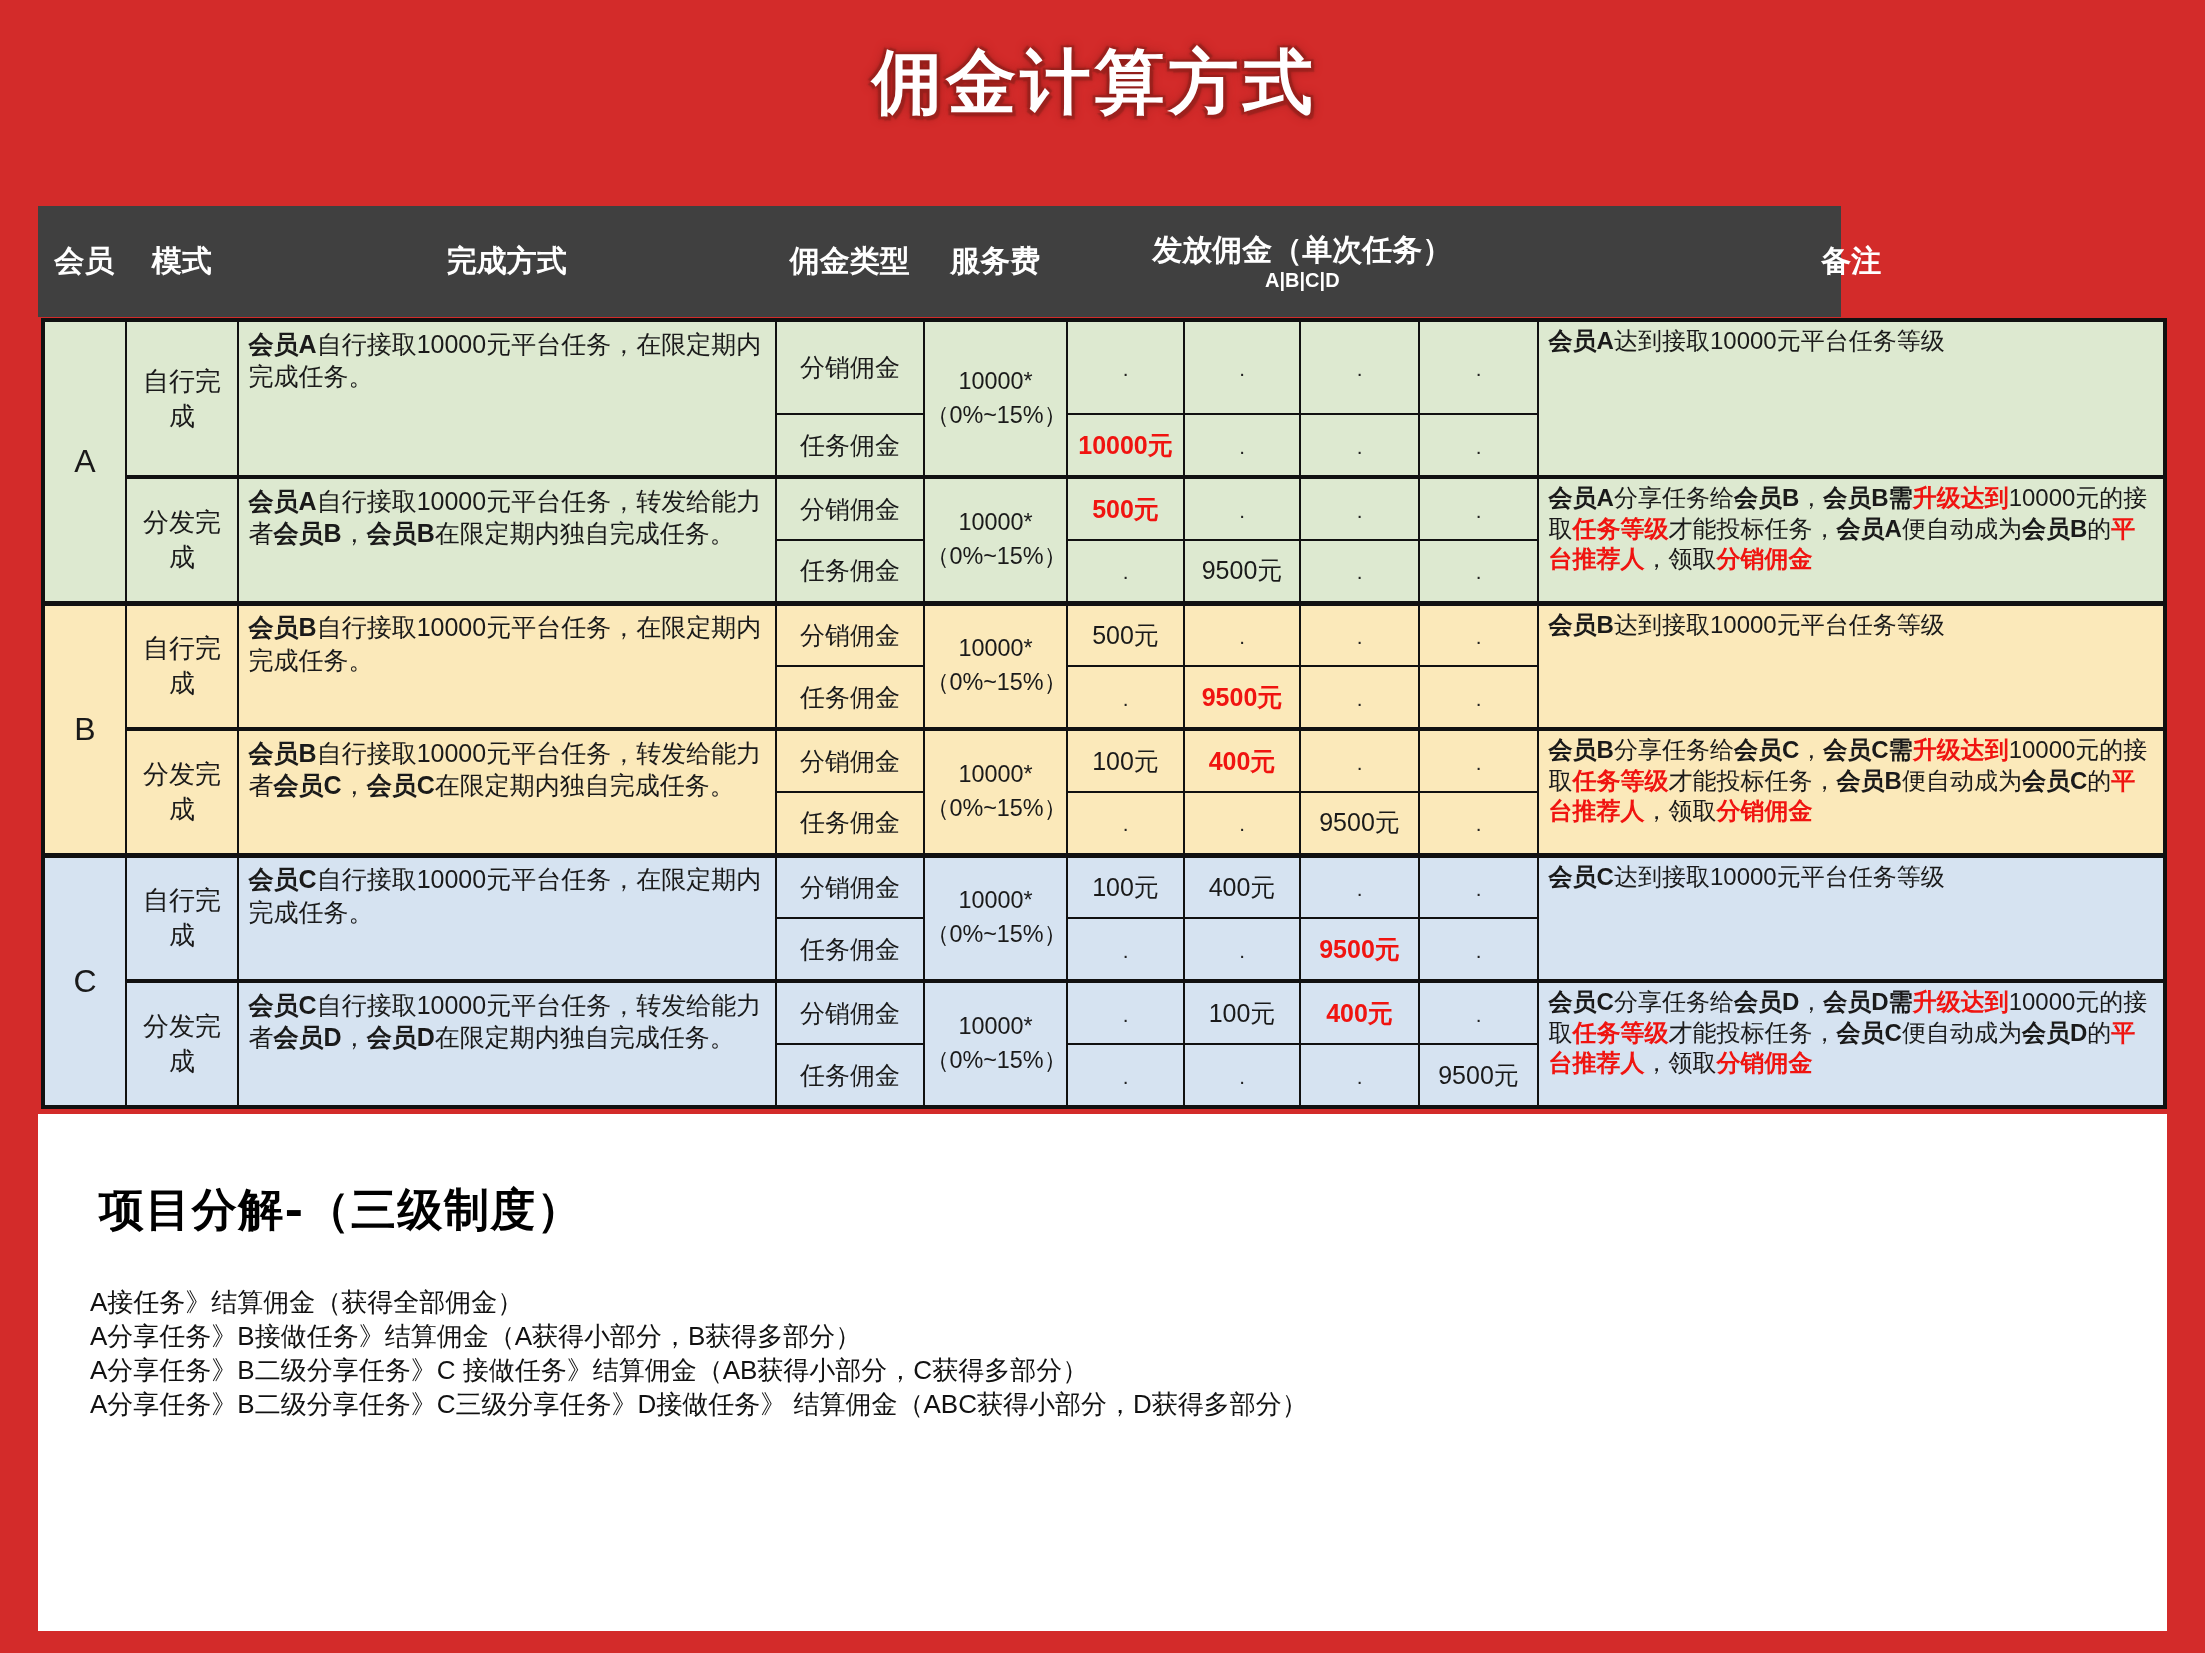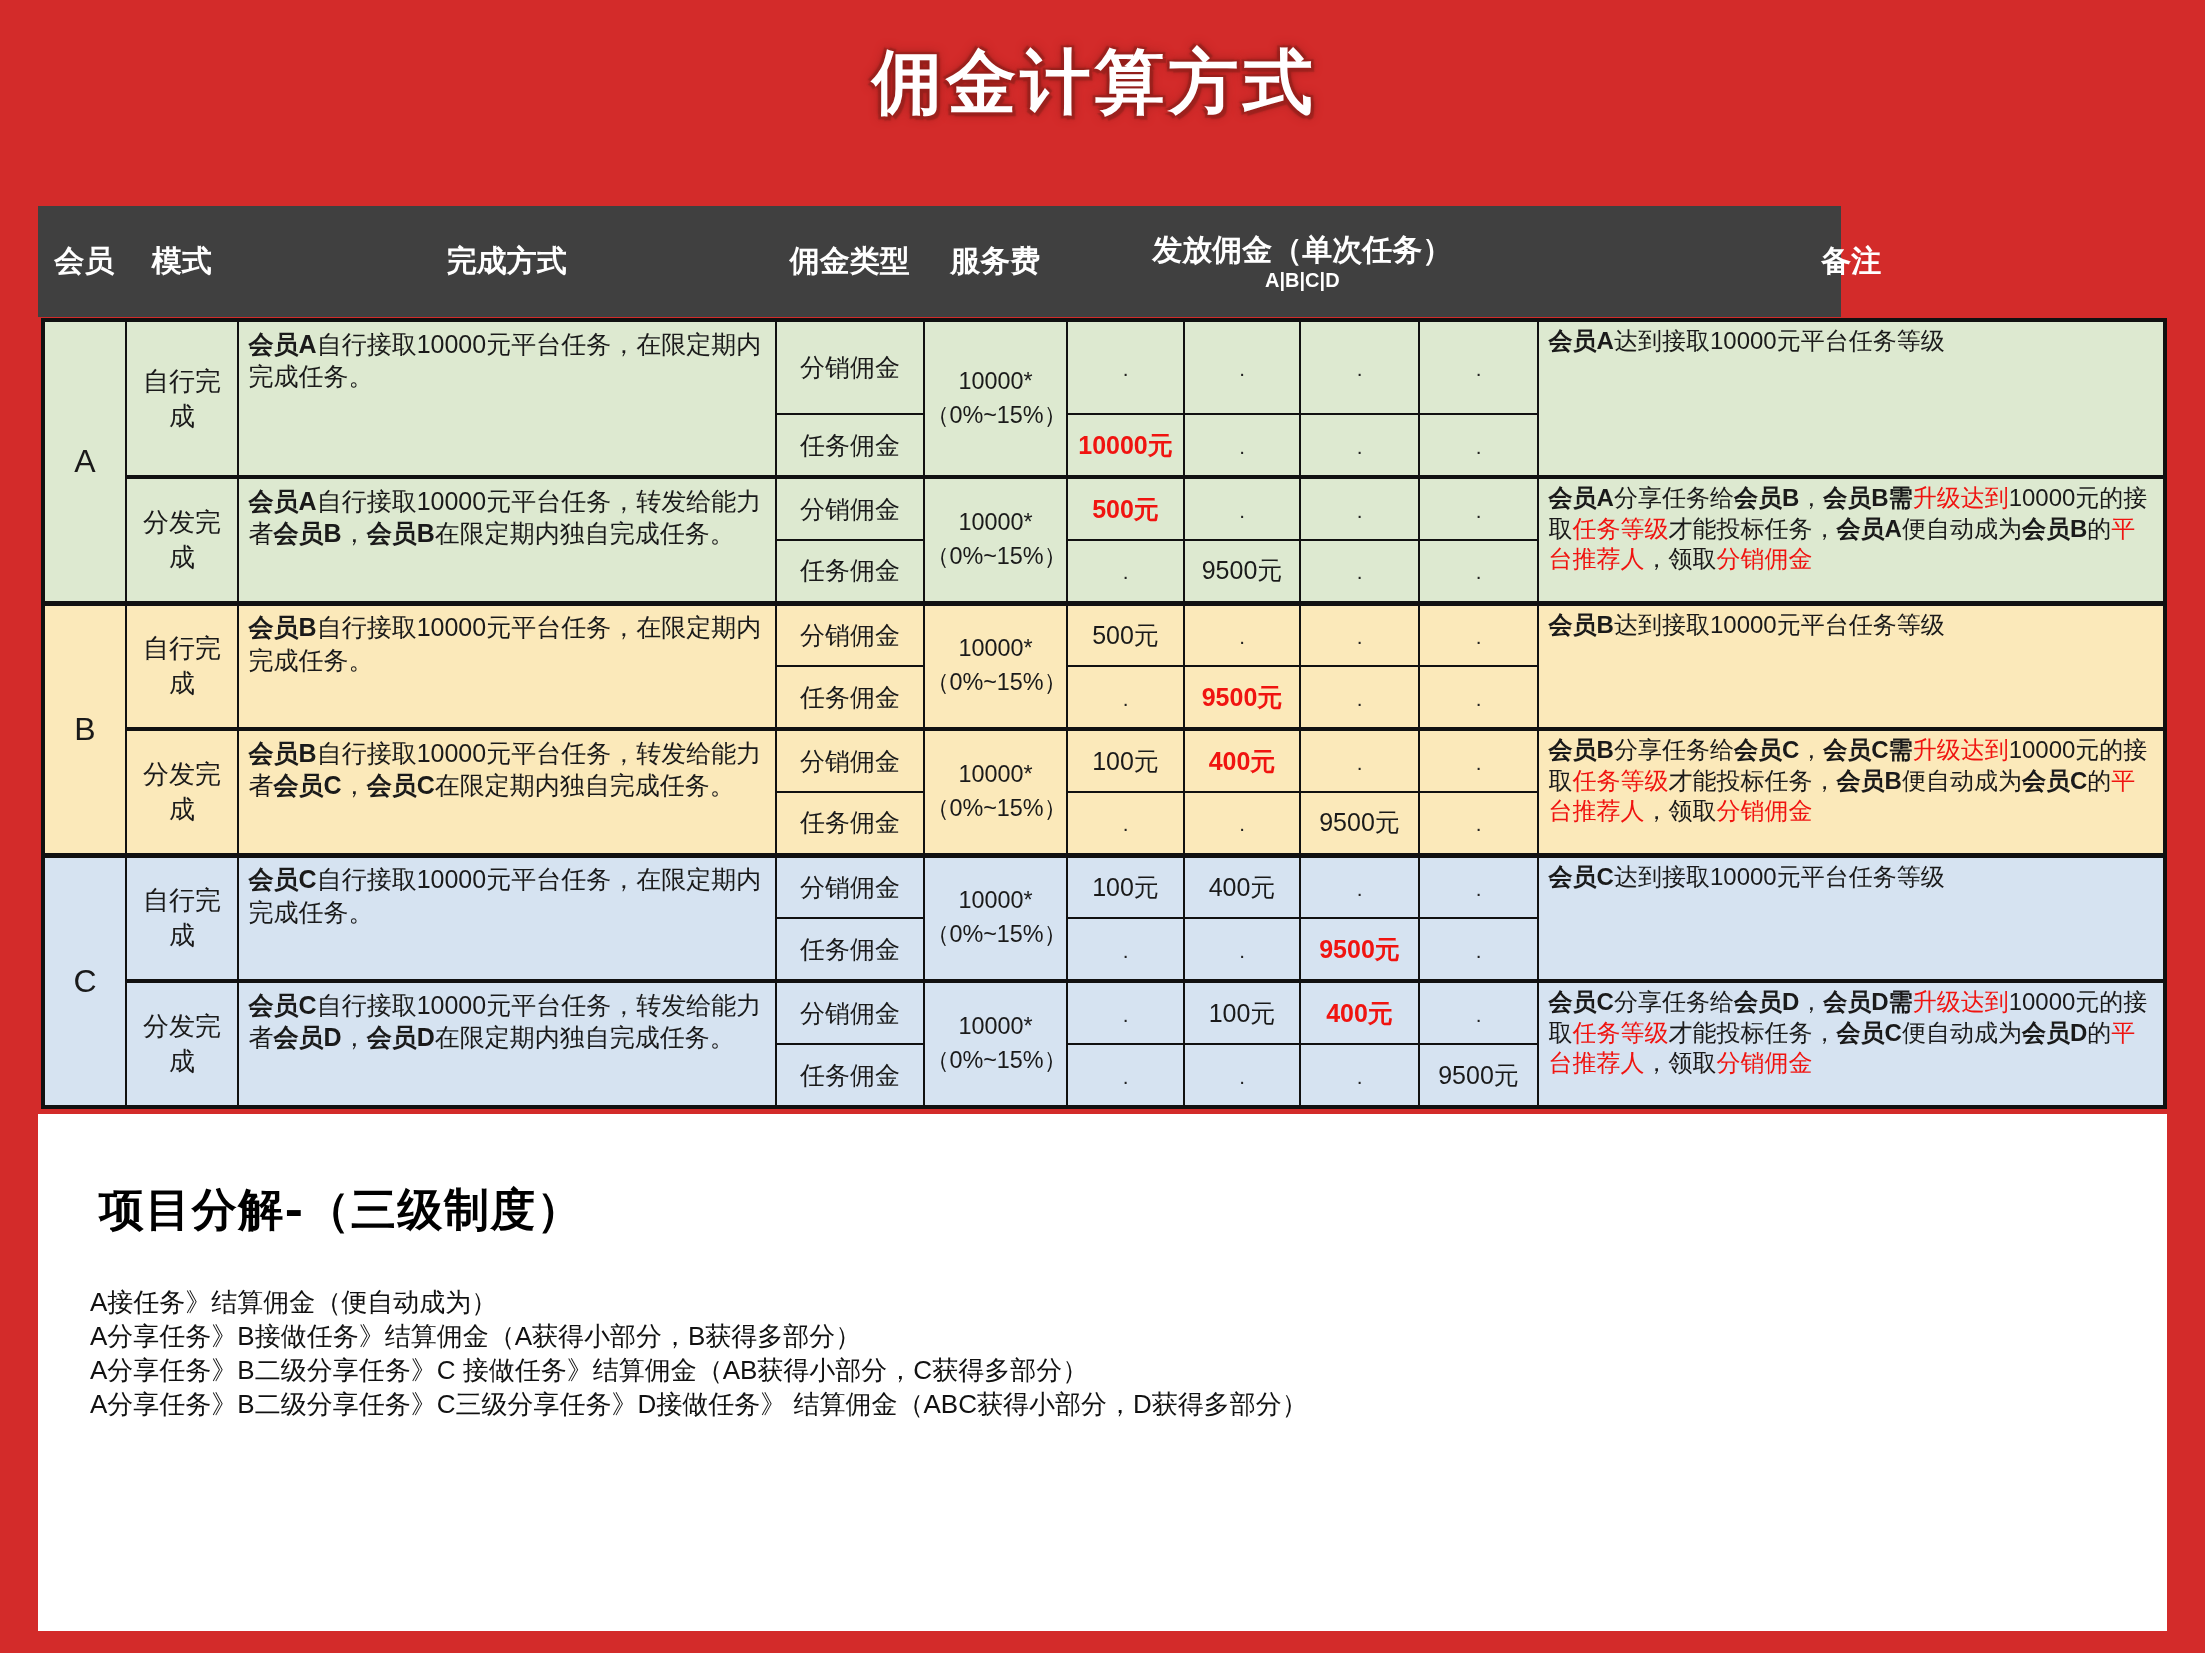--- a/index.html
+++ b/index.html
@@ -52,21 +52,21 @@
   td.mode{font-size:26px;text-align:center;padding:0 4.1px;}
   td.method{vertical-align:top;padding:5.5px 9.6px;line-height:1.3;}
   td.ctype{text-align:center;font-size:25px;}
   td.fee{text-align:center;font-size:23.4px;line-height:1.45;}
   td.val{text-align:center;font-size:25px;}
   td.remark{vertical-align:top;padding:4.1px 9.6px;line-height:1.27;font-size:24px;}
   .t-green{background:#dde9d0;}
   .t-yellow{background:#fbe9ba;}
   .t-blue{background:#d6e3f1;}
   b.bold{font-weight:700;color:inherit;}
-  b.redbold{font-weight:400;color:#f01410;}
+  b.redbold{font-weight:700;color:#f01410;}
   span.val-red{color:#f01410;font-weight:700;}
   span.dot{font-size:20.7px;color:#222;}
   
   .white-panel{
     position:absolute;left:38px;top:1114px;width:2129px;height:517px;
     background:#ffffff;
   }
   .footer-title{
     position:absolute;left:61px;top:66px;
     font-family:"DejaVu Serif","Liberation Serif",serif;
@@ -241,19 +241,19 @@
           <td class="val t-blue"><span class="dot">.</span></td>
           <td class="val t-blue"><span class="val-black">9500元</span></td>
         </tr>
       </tbody>
   </table>
 </div>
 
 <div class="white-panel">
   <div class="footer-title">项目分解-（三级制度）</div>
   <div class="footer-lines" id="footer-lines">
-      <div>A接任务》结算佣金（便自动成为）</div>
+      <div>A接任务》结算佣金（获得全部佣金）</div>
       <div>A分享任务》B接做任务》结算佣金（A获得小部分，B获得多部分）</div>
       <div>A分享任务》B二级分享任务》C 接做任务》结算佣金（AB获得小部分，C获得多部分）</div>
       <div>A分享任务》B二级分享任务》C三级分享任务》D接做任务》 结算佣金（ABC获得小部分，D获得多部分）</div>
     </div>
 </div>
 
 
 </body></html>

